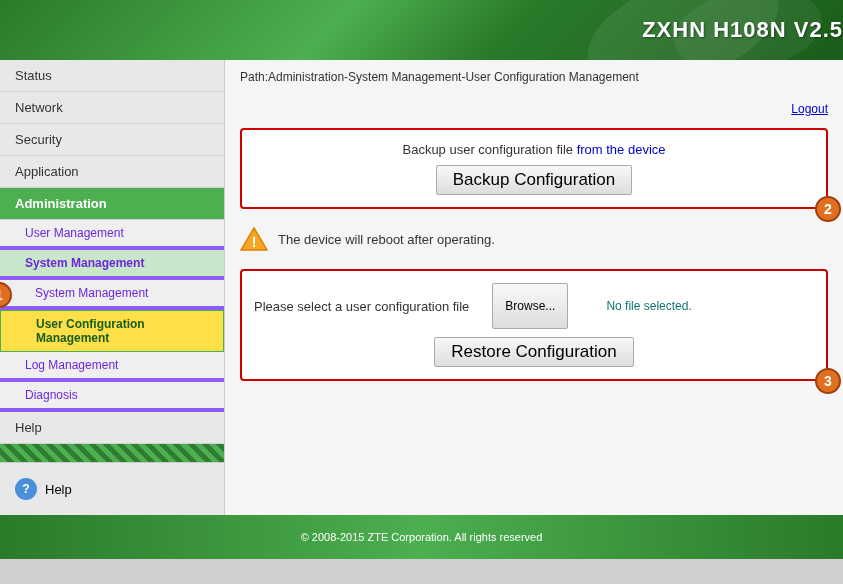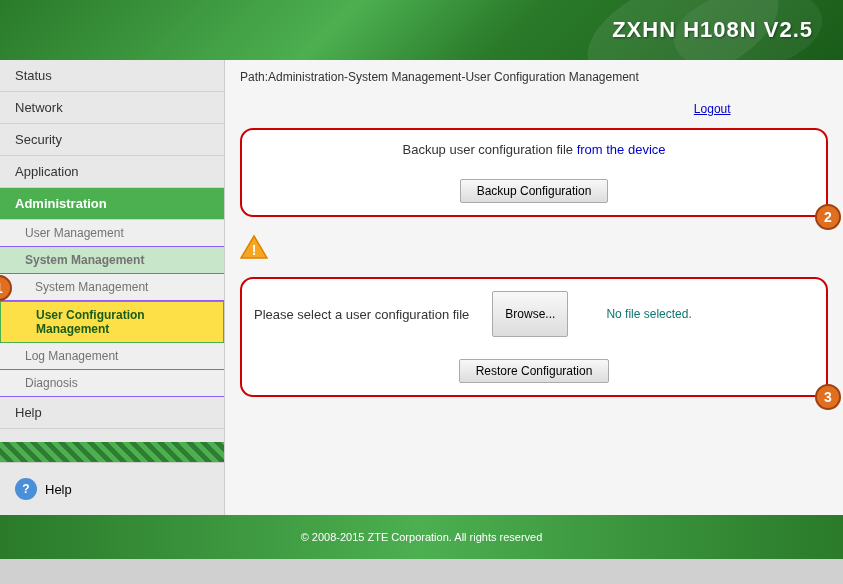--- a/index.html
+++ b/index.html
@@ -12,21 +12,20 @@
       overflow: hidden;
     }
 
     
     .header {
       background: linear-gradient(135deg, #2a7a2a 0%, #4caf50 40%, #2a7a2a 60%, #1a5c1a 100%);
       height: 60px;
       display: flex;
       align-items: center;
       justify-content: flex-end;
-      padding-right: 30px;
       position: relative;
       overflow: hidden;
     }
     .header::before {
       content: '';
       position: absolute;
       right: 60px;
       top: -20px;
       width: 200px;
       height: 100px;
@@ -83,23 +82,23 @@
       font-size: 13px;
     }
     .nav-item.active-section {
       background: #4caf50;
       color: white;
       font-weight: bold;
     }
     .nav-sub-item {
       display: block;
       padding: 6px 25px;
-      color: #737373;
+      color: #6d28d9;
       text-decoration: none;
-      border-bottom: 1px solid #8b5cf6;
+      border-bottom: 4px solid #8b5cf6;
       cursor: pointer;
       font-size: 12px;
       background: #efefef;
     }
     .nav-sub-item.active-sub {
       background: #c8e6c9;
       font-weight: bold;
     }
     .nav-sub-item.active-selected {
       background: #fde047;
@@ -144,62 +143,61 @@
     .content-area {
       flex: 1;
       padding: 10px 15px;
       background: #f5f5f5;
       overflow-y: auto;
     }
 
     
     .path-bar {
       display: flex;
+      justify-content: space-between;
       align-items: flex-start;
       margin-bottom: 12px;
       font-size: 12px;
       color: #333;
-      gap: 45px;
     }
     .logout-link {
       color: #0000cc;
       text-decoration: underline;
       cursor: pointer;
       white-space: nowrap;
       margin-left: 10px;
       margin-top: 32px;
     }
 
     
     .config-section {
       border: 2px solid #cc0000;
-      border-radius: 13px;
+      border-radius: 4px;
       background: white;
       margin-bottom: 12px;
       padding: 12px;
     }
     .config-section-inner {
       text-align: center;
     }
     .section-desc {
       margin-bottom: 8px;
       font-size: 13px;
       color: #333;
     }
     .section-desc .highlight {
       color: #0000cc;
     }
     .btn {
       background: linear-gradient(to bottom, #f8f8f8, #ddd);
       border: 1px solid #aaa;
       padding: 4px 16px;
       cursor: pointer;
-      font-size: 12px;
+      font-size: 17px;
       border-radius: 2px;
-      margin-top: 14px;
     }
 
     
     .warning-row {
       display: flex;
       align-items: center;
       gap: 10px;
       margin: 12px 0;
       padding: 4px 0;
     }
@@ -359,20 +357,21 @@
         </div>
       </div>
       <span class="annotation" style="right:-13px; bottom:-13px;">2</span>
     </div>
 
     <div class="warning-row">
       <svg class="warning-icon" viewBox="0 0 28 28" xmlns="http://www.w3.org/2000/svg">
         <polygon points="14,3 27,25 1,25" fill="#f5a623" stroke="#e08000" stroke-width="1.5"></polygon>
         <text x="14" y="22" text-anchor="middle" font-size="14" font-weight="bold" fill="white">!</text>
       </svg>
+      <span class="warning-text">The device will reboot after operating.</span>
     </div>
 
     <div class="relative-wrap" style="position:relative;">
       <div class="config-section">
         <div class="restore-row">
           <span class="restore-label">Please select a user configuration file</span>
           <button class="browse-btn">Browse...</button>
           <span class="no-file-text">No file selected.</span>
         </div>
         <div style="text-align:center;">

